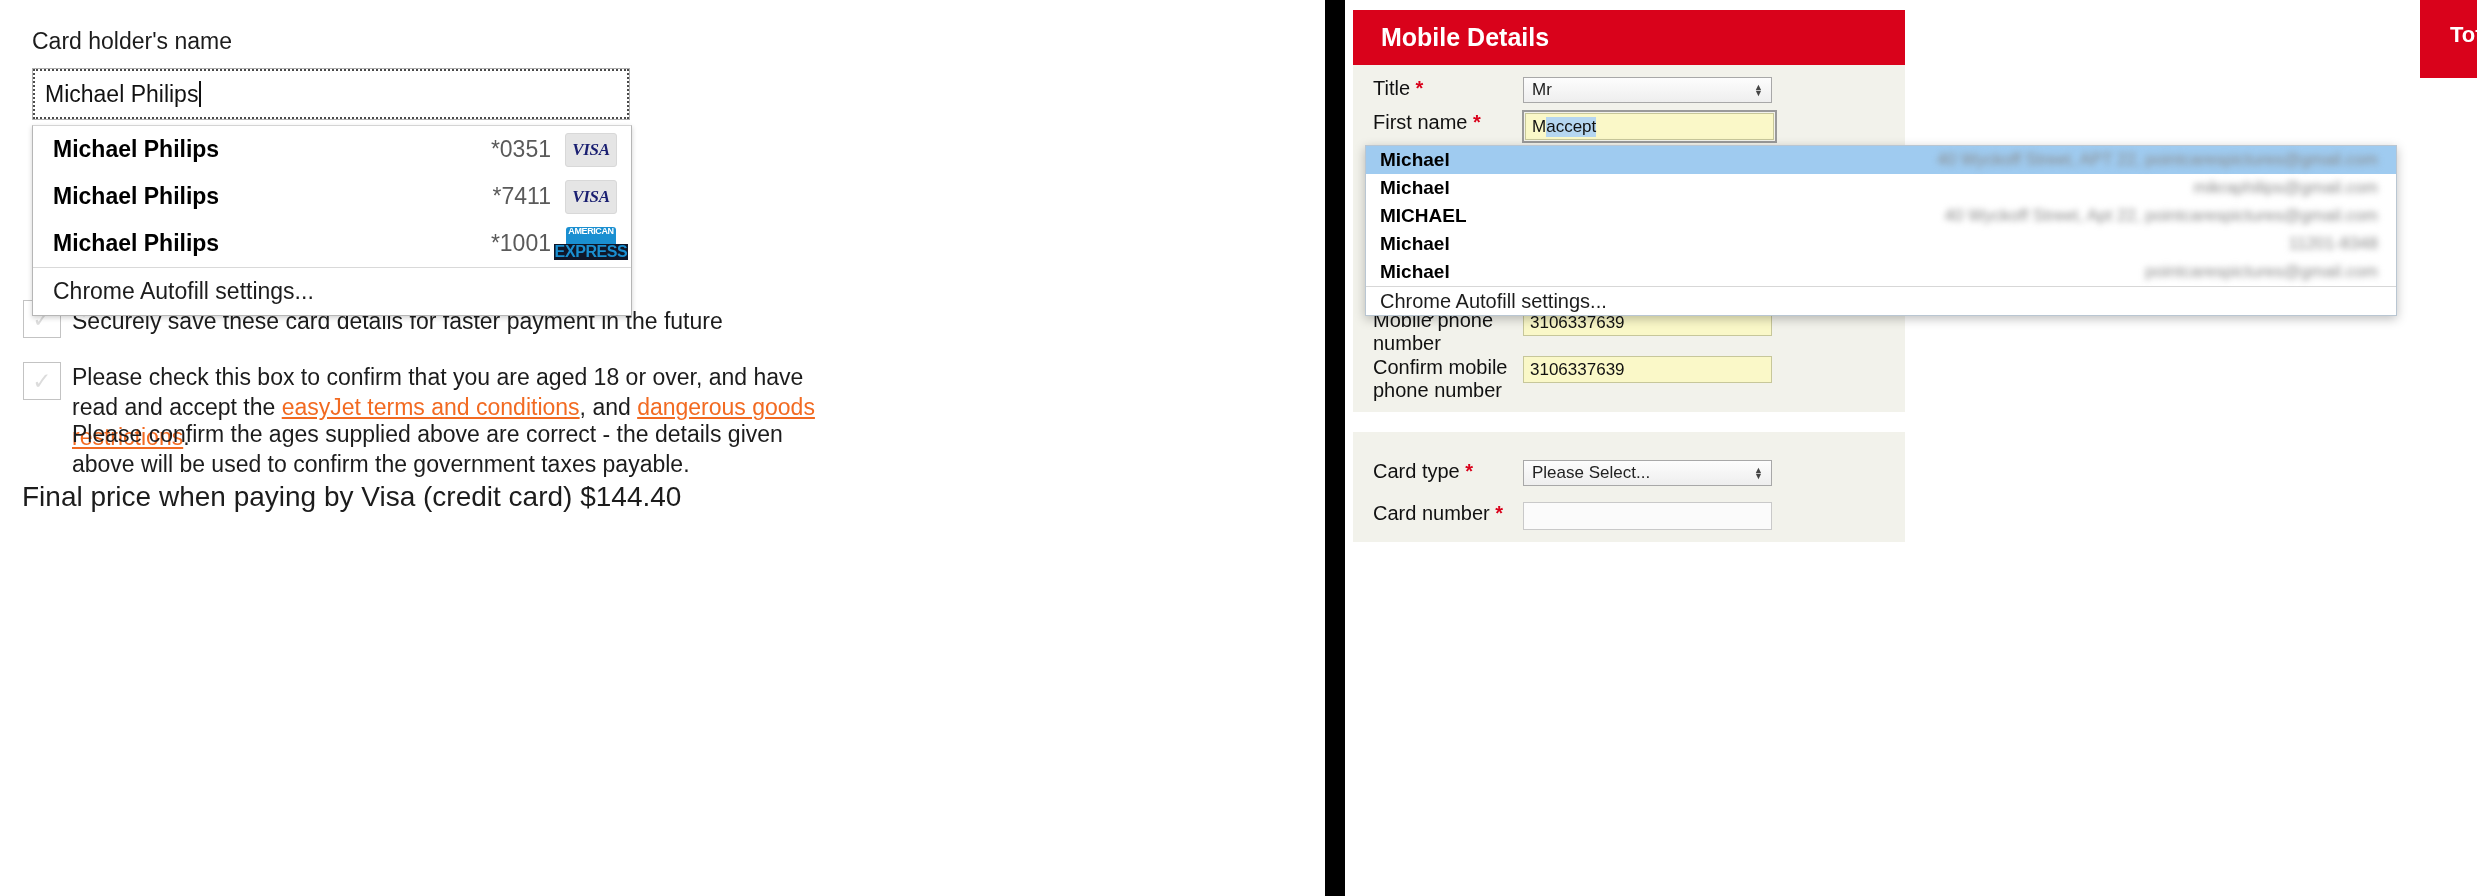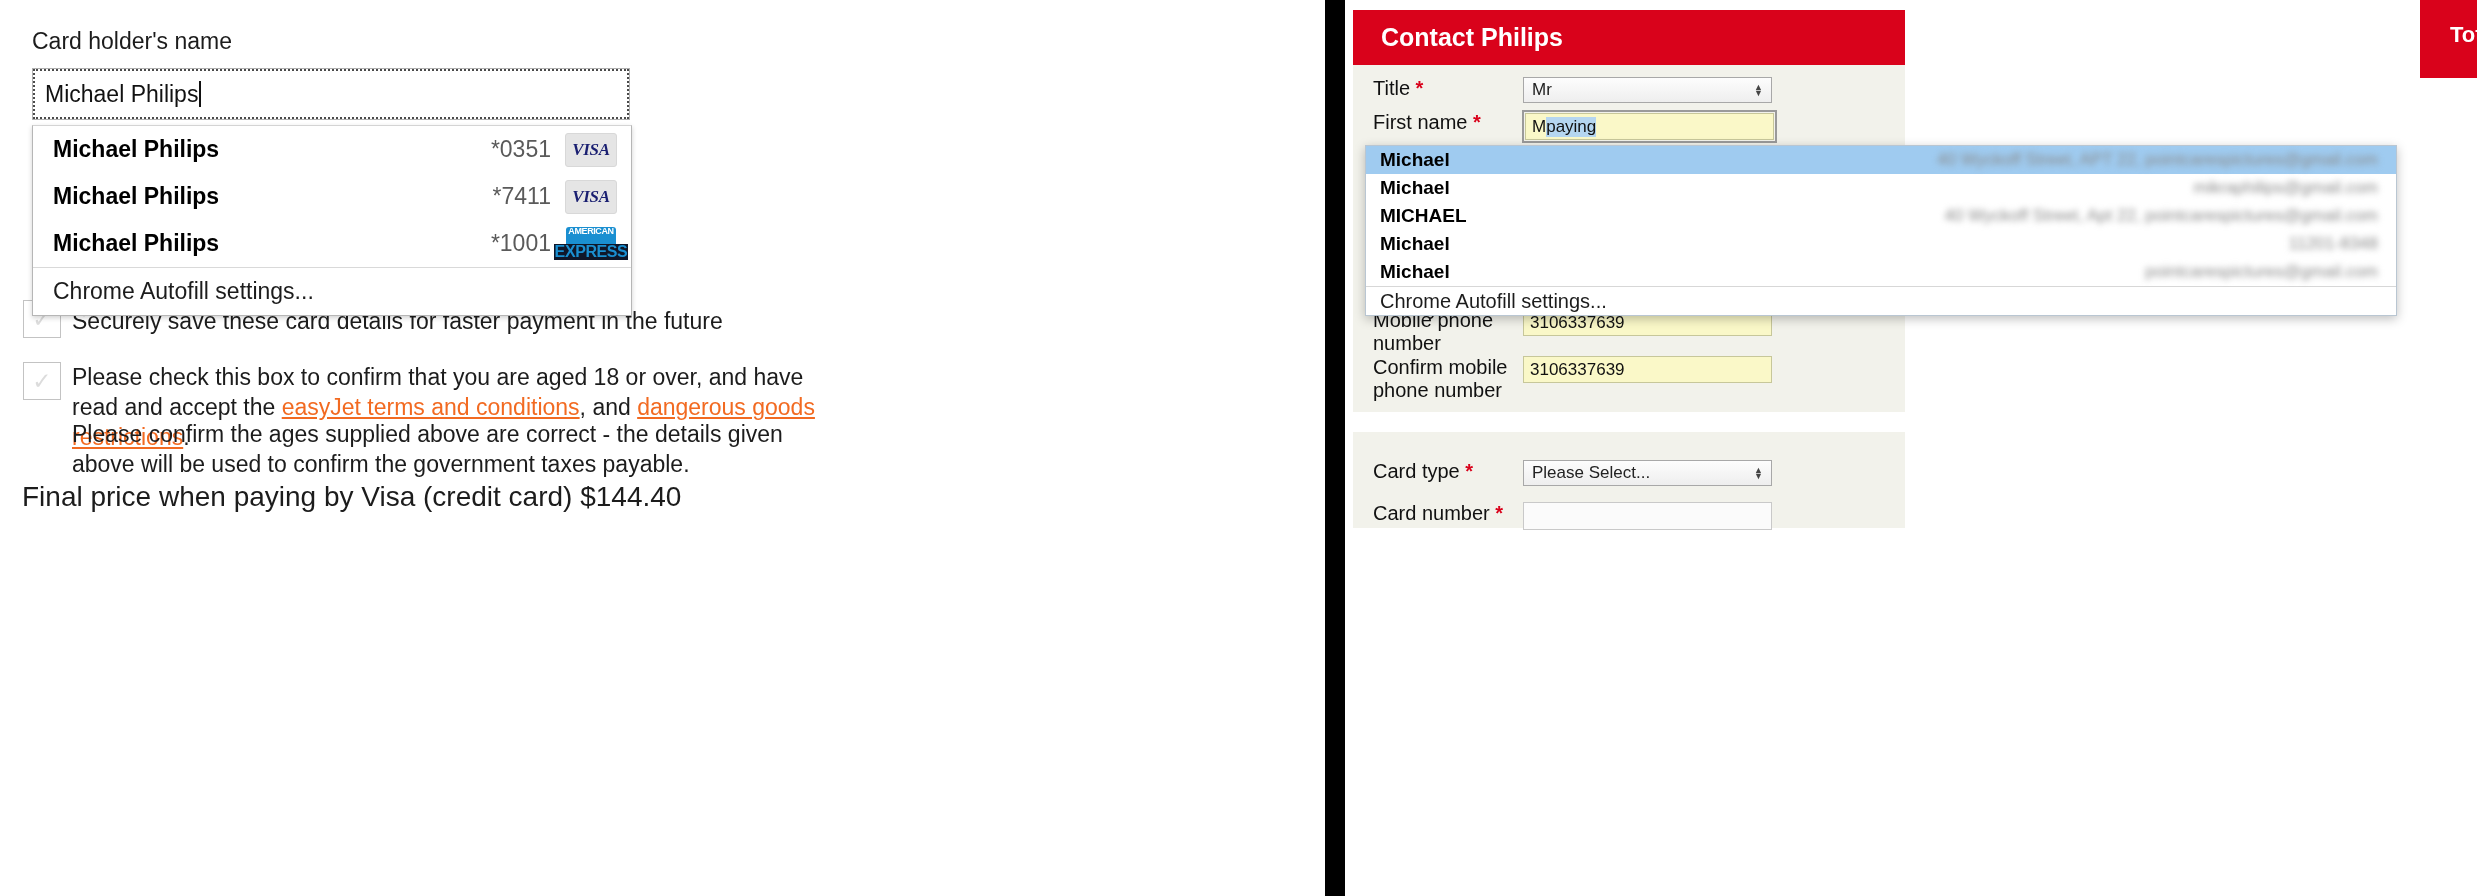--- a/index.html
+++ b/index.html
@@ -185,21 +185,21 @@
     flex:1; text-align:right; font-size:17px; color:#8a8a8a;
     filter:blur(3.2px); white-space:nowrap; user-select:none;
   }
   #ca-settings{
     height:28px; display:flex; align-items:center; padding-left:14px;
     border-top:1px solid #d7d7d7; font-size:20px; color:#1c1c1c;
   }
 
   #card-panel{ left:8px; top:432px; width:552px; }
   #card-head{ height:55px; width:552px; }
-  #card-body{ height:96px; width:552px; position:relative; }
+  #card-body{ height:110px; width:552px; position:relative; }
 
   
   #total-box{
     position:absolute; left:1075px; top:-14px; width:240px; height:92px;
     background:#d9021b; color:#fff;
   }
   #total-amount{
     position:absolute; left:0; top:-14px; width:240px; text-align:center;
     font-weight:bold; font-size:26px;
   }
@@ -269,33 +269,33 @@
   <div id="ages-text">Please confirm the ages supplied above are correct - the details given above will be used to confirm the government taxes payable.</div>
 
   <div id="final-price">Final price when paying by Visa (credit card) $144.40</div>
 </div>
 
 <div id="divider"></div>
 
 <div id="right-pane">
 
   <div class="panel" id="contact-panel">
-    <div class="panel-head" id="contact-head">Contact Philips</div>
+    <div class="panel-head" id="contact-head">Mobile Details</div>
     <div class="panel-body" id="contact-body">
         <div class="frow" style="left: 20px; top: 12px;">
           <div class="flabel">Title <span class="req">*</span></div>
           <div class="fselect">Mr<span class="spin">
               <span>▲</span>
               <span>▼</span>
             </span></div>
         </div>
         <div class="frow" style="left: 20px; top: 46px;">
           <div class="flabel">First name <span class="req">*</span></div>
           <div id="firstname-wrap">
-            <div class="finput-yellow" id="firstname-field">M<span class="sel">paying</span></div>
+            <div class="finput-yellow" id="firstname-field">M<span class="sel">accept</span></div>
           </div>
         </div>
         <div class="frow" style="left: 20px; top: 86px;">
           <div class="flabel">Surname <span class="req">*</span></div>
         </div>
         <div class="frow" style="left: 20px; top: 126px;">
           <div class="flabel">Email <span class="req">*</span></div>
         </div>
         <div class="frow" style="left: 20px; top: 166px;">
           <div class="flabel">Confirm email <span class="req">*</span></div>

